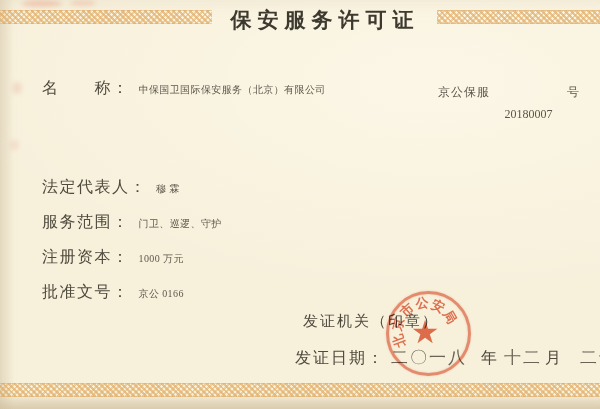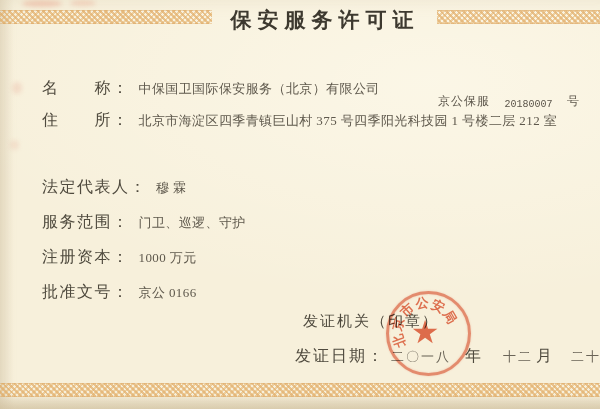--- a/index.html
+++ b/index.html
@@ -32,50 +32,50 @@
   }
   .band-top-left{left:0;top:10px;width:212px;}
   .band-top-right{left:437px;top:10px;width:163px;}
   .band-bottom{left:0;top:383px;width:600px;}
   .title{
     position:absolute;left:210px;top:6px;width:230px;
     text-align:center;font-size:21px;font-weight:600;letter-spacing:6px;
     color:#3d392f;white-space:nowrap;
   }
   .license-line{
-    position:absolute;left:438px;top:55px;width:142px;
-    display:flex;align-items:flex-end;justify-content:space-between;
+    position:absolute;left:438px;top:63px;width:142px;
+    display:flex;align-items:center;justify-content:space-between;
     font-size:12px;color:#5b554a;letter-spacing:1px;white-space:nowrap;
   }
-  .license-line .num{font-size:10px;letter-spacing:0;font-family:Liberation Mono, monospace;margin-top:44px;}
+  .license-line .num{font-size:12px;letter-spacing:0;font-family:Liberation Serif, serif;margin-top:44px;}
   .field-row{
     position:absolute;left:42px;right:18px;
     display:flex;align-items:baseline;white-space:nowrap;
   }
   .field-label{font-size:16px;letter-spacing:1.5px;color:#4f4a3e;flex:none;}
-  .field-value{font-size:13px;color:#5e584c;margin-left:9px;letter-spacing:.4px;}
+  .field-value{font-size:10px;color:#5e584c;margin-left:9px;letter-spacing:.4px;}
   .row-name{top:78px;}
   .row-addr{top:110px;}
   .row-rep{top:177px;}
   .row-scope{top:212px;}
   .row-capital{top:247px;}
   .row-approval{top:282px;}
   .issuer{
     position:absolute;left:303px;top:312px;
     font-size:15px;letter-spacing:2px;color:#4f4a3e;white-space:nowrap;
   }
   .date-line{
     position:absolute;left:295px;top:346px;
     display:flex;align-items:baseline;white-space:nowrap;color:#4f4a3e;
   }
   .date-line .big{font-size:16px;letter-spacing:2px;}
-  .date-line .small{font-size:13px;color:#6a6457;letter-spacing:2px;}
+  .date-line .small{font-size:17px;color:#6a6457;letter-spacing:2px;}
   .d-year{margin-left:6px;}
   .d-yunit{margin-left:14px;}
-  .d-month{margin-left:20px;text-align:center;}
+  .d-month{margin-left:5px;text-align:center;}
   .d-munit{margin-left:3px;}
   .d-day{margin-left:17px;}
   .d-dunit{margin-left:1px;}
   
   .seal{position:absolute;left:0;top:0;width:600px;height:409px;pointer-events:none;mix-blend-mode:multiply;}
   .seal-ring{
     position:absolute;left:386px;top:291px;width:79px;height:79px;
     border:3px solid rgba(223,83,48,.62);border-radius:50%;
     box-shadow:0 0 2px rgba(223,83,48,.25), inset 0 0 2px rgba(223,83,48,.25);
   }
@@ -125,24 +125,20 @@
     <span>京公保服</span>
     <span class="num">20180007</span>
     <span>号</span>
   </div>
 
   <div class="field-row row-name">
     <span class="field-label">名　　称：</span>
     <span class="field-value">中保国卫国际保安服务（北京）有限公司</span>
   </div>
 
-  <div class="field-row row-addr">
-    <span class="field-label">住　　所：</span>
-    <span class="field-value">北京市海淀区四季青镇巨山村 375 号四季阳光科技园 1 号楼二层 212 室</span>
-  </div>
 
   <div class="field-row row-scope">
     <span class="field-label">服务范围：</span>
     <span class="field-value">门卫、巡逻、守护</span>
   </div>
 
   <div class="field-row row-rep">
     <span class="field-label">法定代表人：</span>
     <span class="field-value">穆 霖</span>
   </div>

